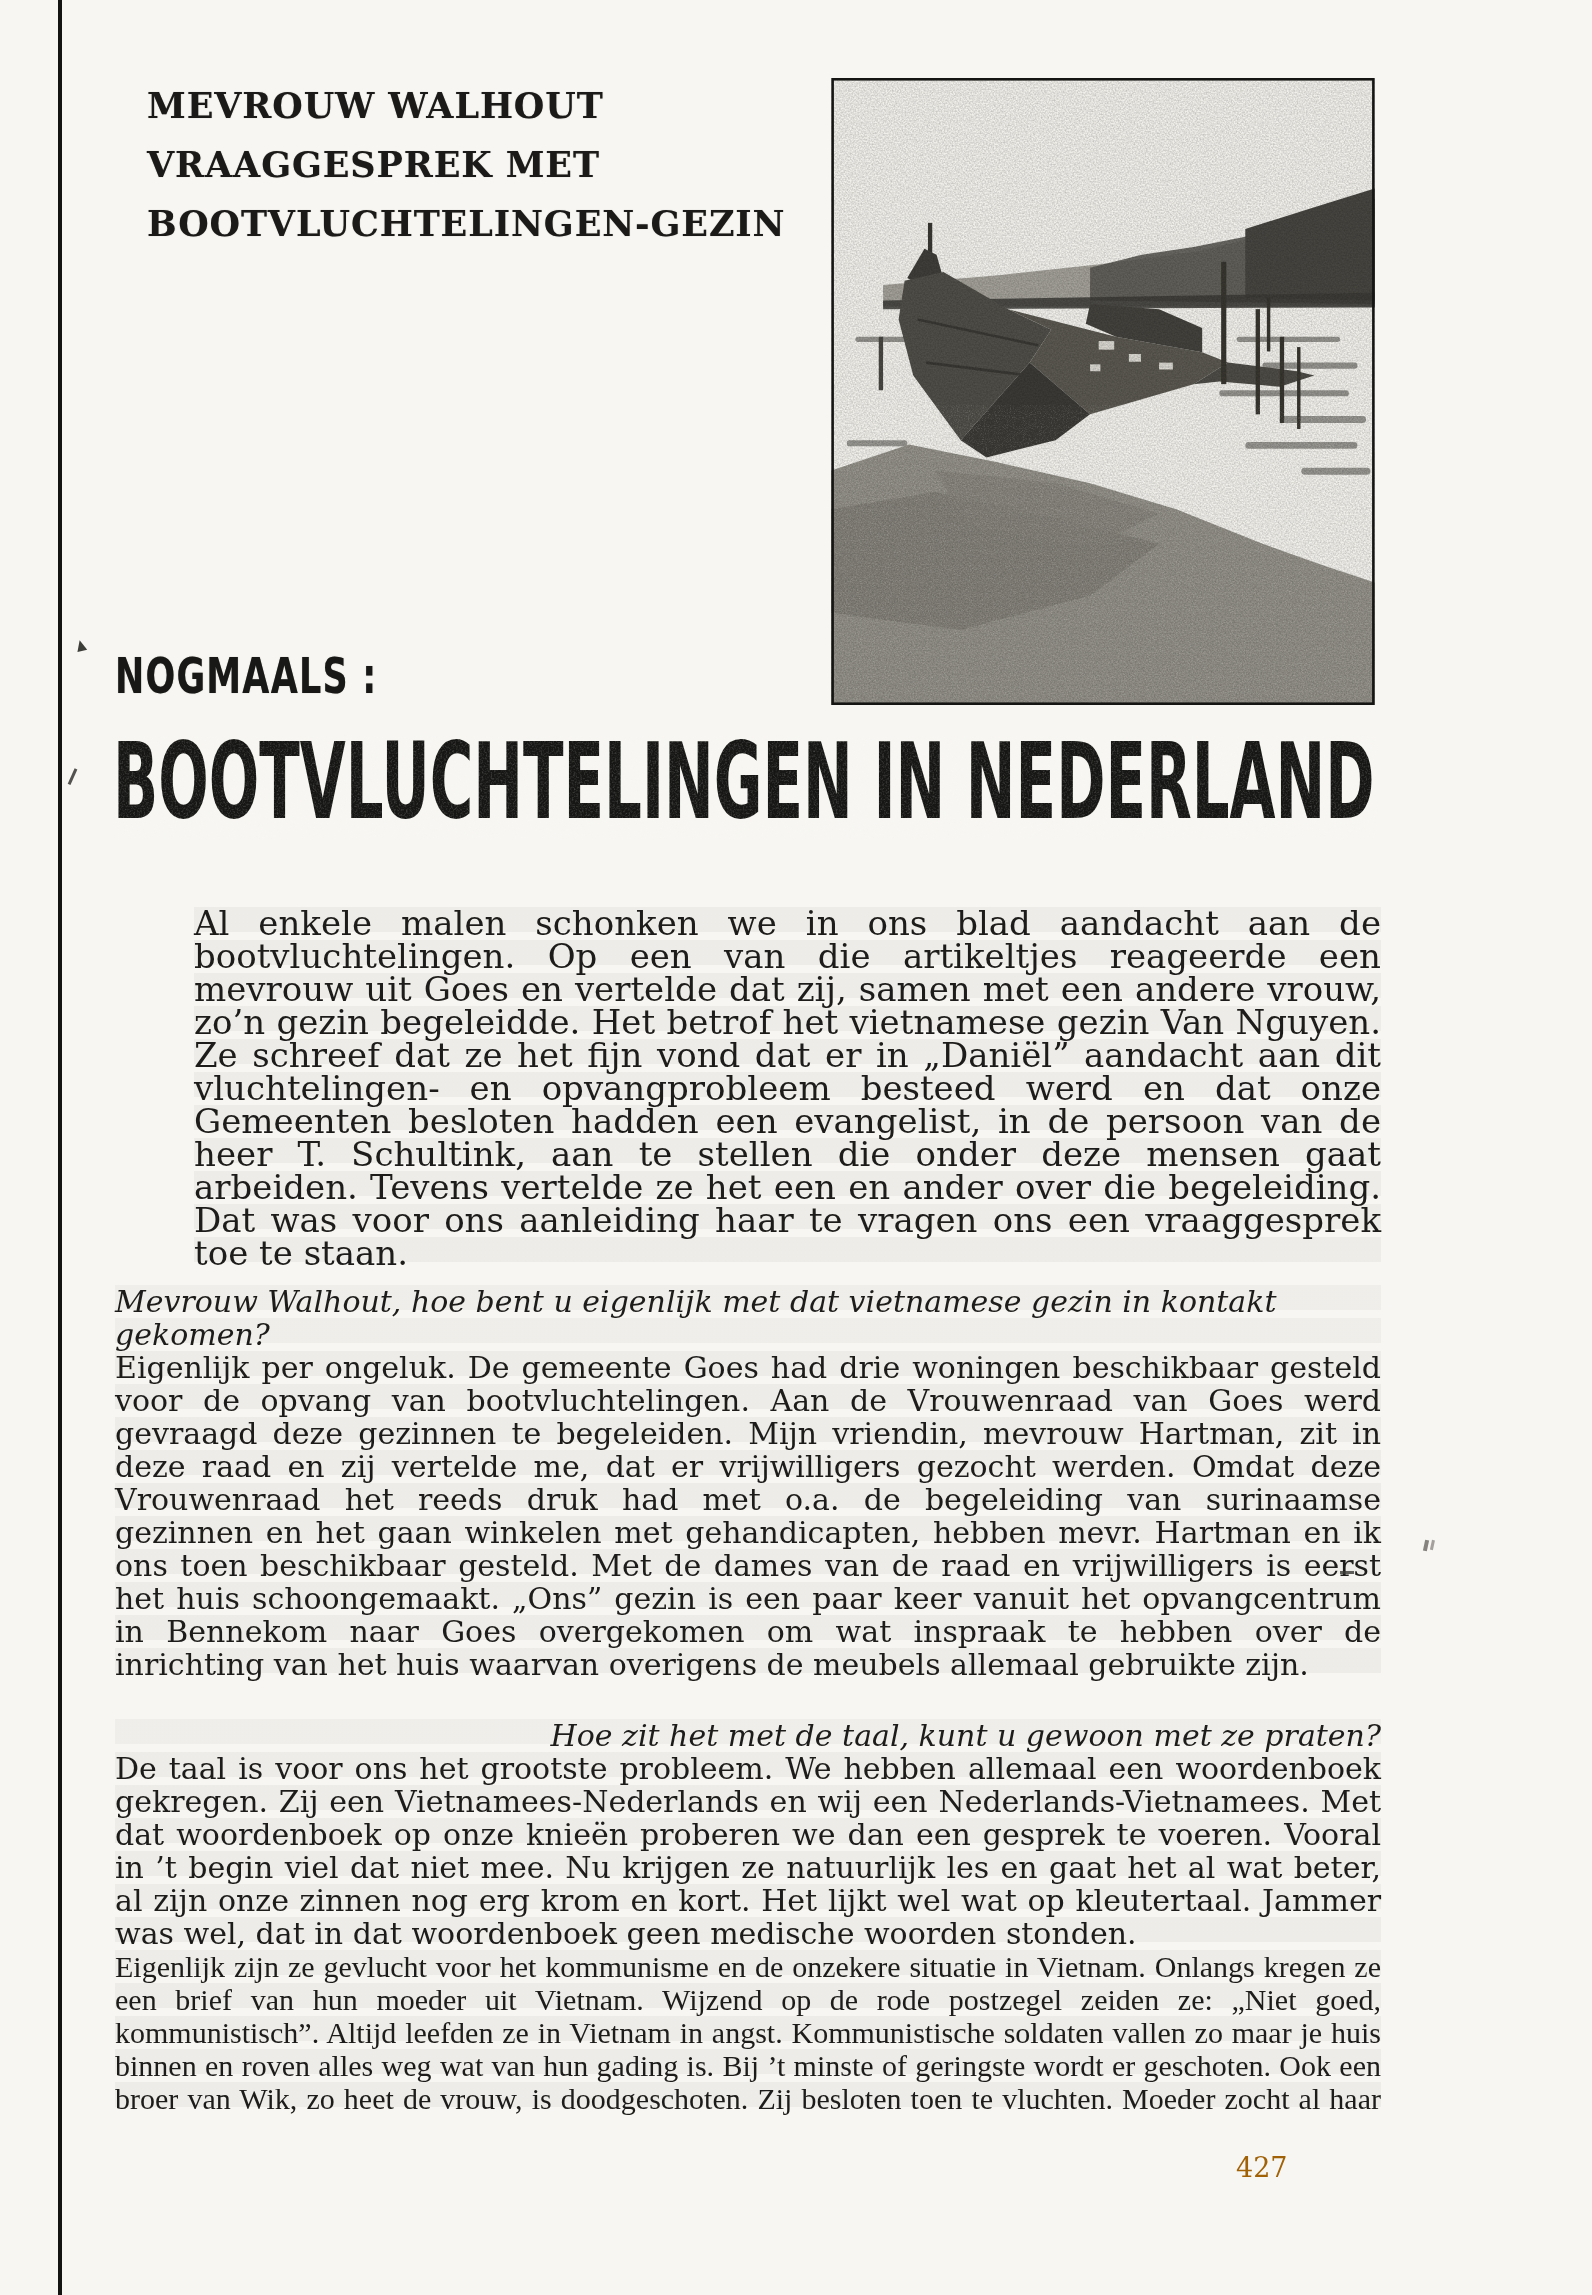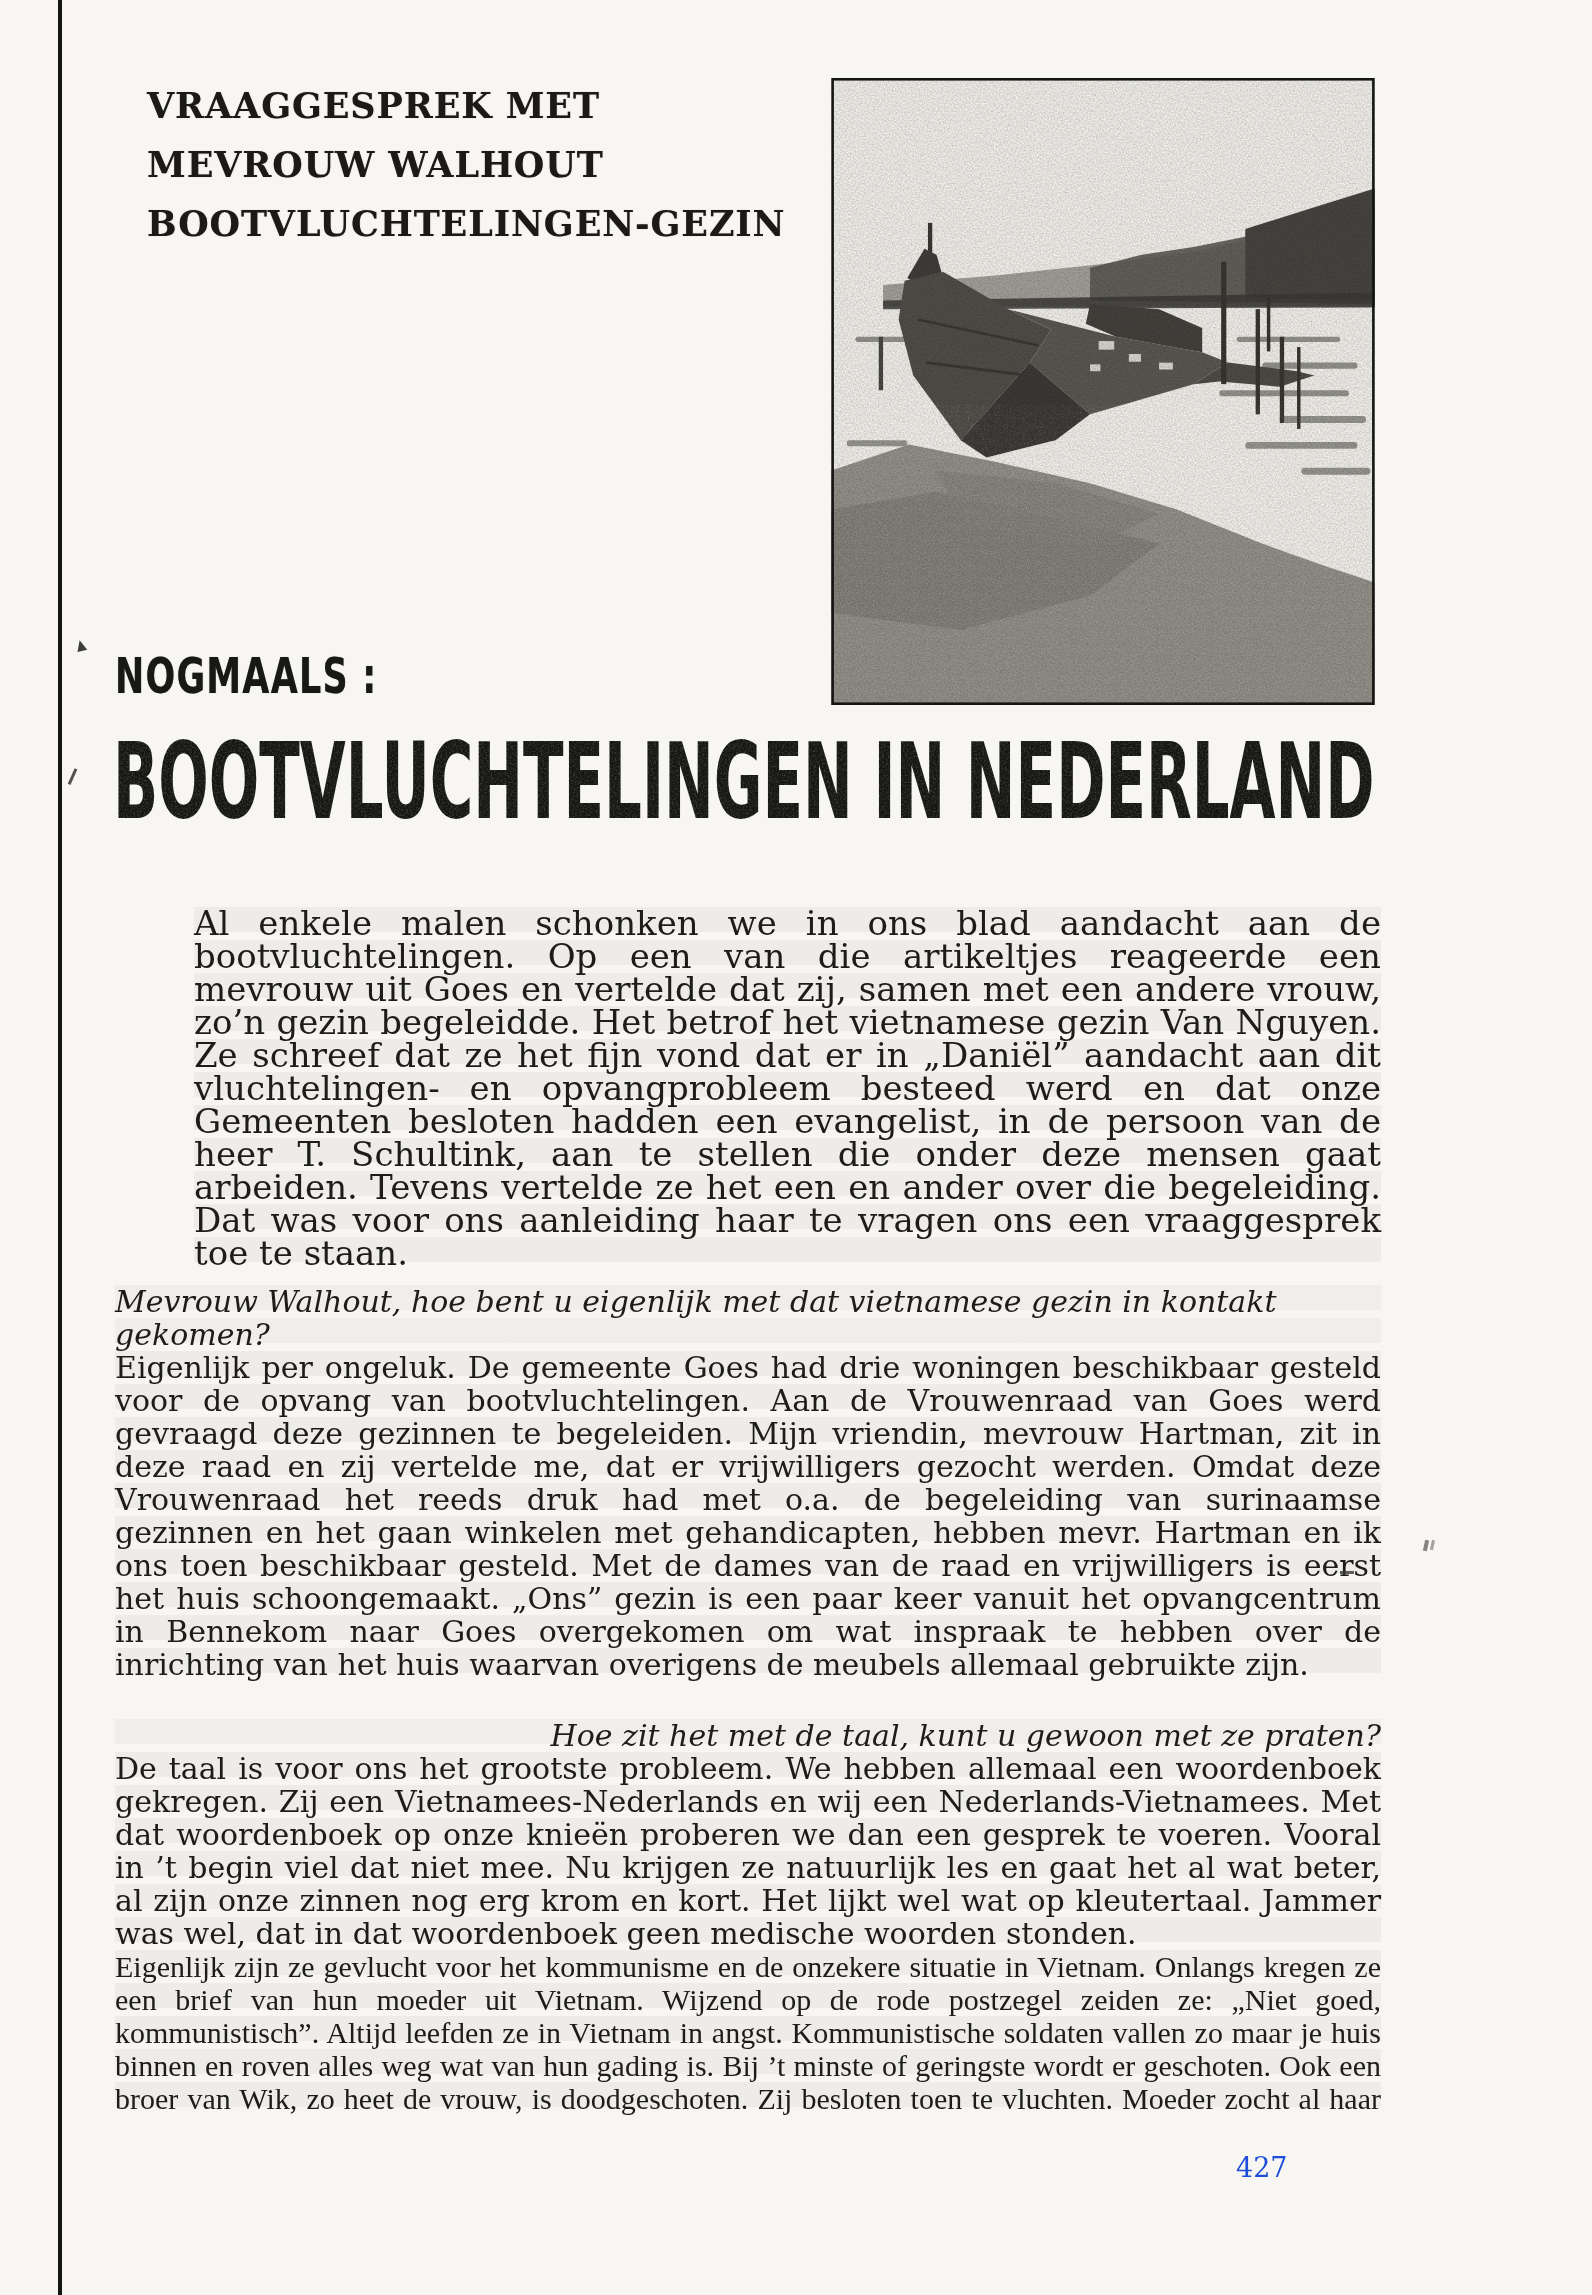--- a/index.html
+++ b/index.html
@@ -59,21 +59,21 @@
   .answer{
     margin:0;text-align:justify;
     background:repeating-linear-gradient(180deg,
       rgba(99,97,90,.065) 0px, rgba(99,97,90,.065) 25px,
       rgba(99,97,90,0) 25px, rgba(99,97,90,0) 33px);
   }
   .q-gap{margin-top:38px;text-align:right;}
   .answer.continues{text-align-last:justify;font-family:Liberation Serif, serif;}
   .page-number{
     position:absolute;left:1236px;top:2152px;
-    font-size:27px;font-weight:400;color:#1d4ed8;
+    font-size:27px;font-weight:400;color:#a16207;
   }
   
   .mark-triangle{
     position:absolute;left:76px;top:640px;width:0;height:0;
     border-left:5.2px solid transparent;border-right:5.2px solid transparent;
     border-bottom:11.2px solid #1c1c1a;
     transform:rotate(-14deg);opacity:.85;
   }
   .mark-slash{
     position:absolute;left:71px;top:768px;width:2.6px;height:17.3px;
@@ -93,22 +93,22 @@
   }
 </style>
 </head>
 <body>
 
 <div class="page">
 
   <div class="binding-line"></div>
 
   <div class="kicker">
+    <div>MEVROUW WALHOUT</div>
     <div>VRAAGGESPREK MET</div>
-    <div>MEVROUW WALHOUT</div>
     <div>BOOTVLUCHTELINGEN-GEZIN</div>
   </div>
 
   <div class="photo">
     <svg width="544" height="627" viewBox="0 0 630 727" xmlns="http://www.w3.org/2000/svg">
       <defs>
         <filter id="pgrain" x="0%" y="0%" width="100%" height="100%">
           <feTurbulence type="fractalNoise" baseFrequency="0.55" numOctaves="2" seed="7" result="n"></feTurbulence>
           <feColorMatrix in="n" type="matrix" values="0 0 0 0 0  0 0 0 0 0  0 0 0 0 0  0.9 0 0 0 -0.25"></feColorMatrix>
         </filter>

